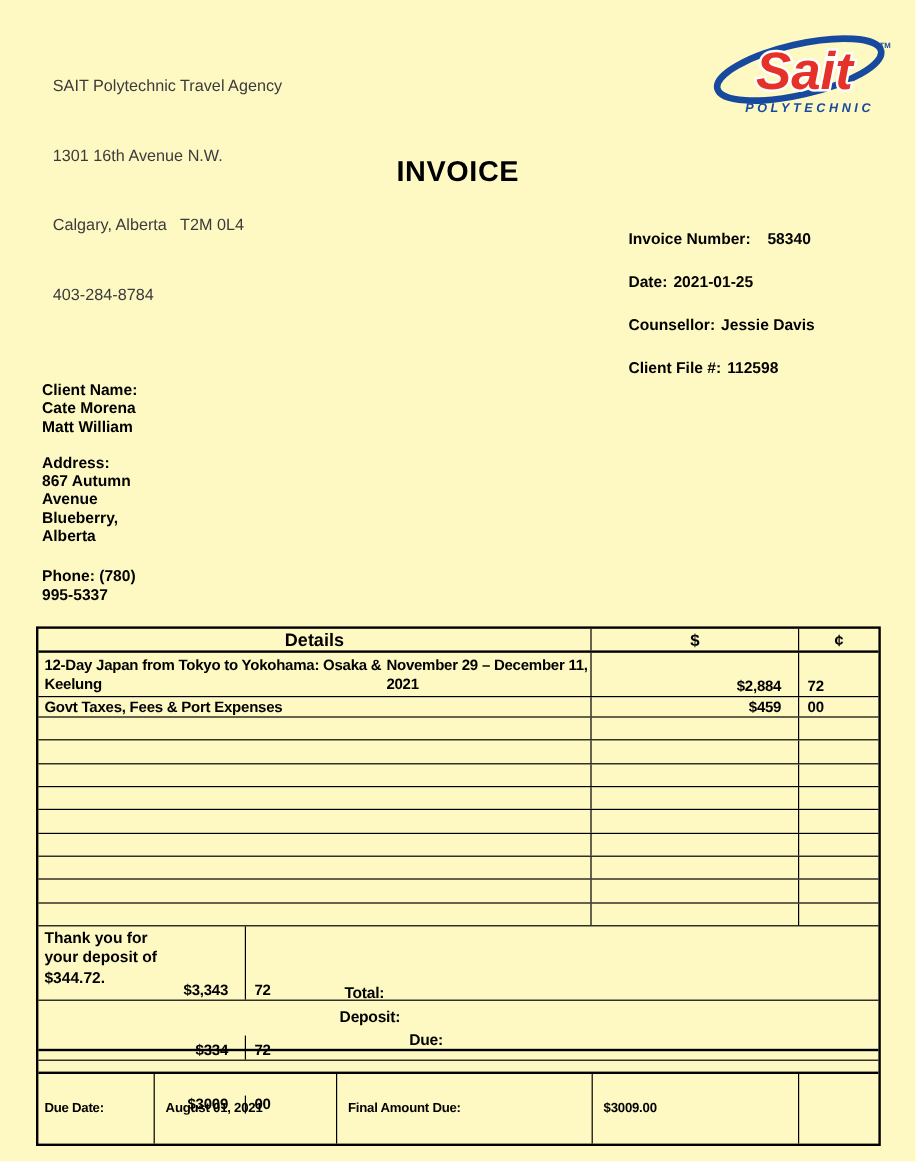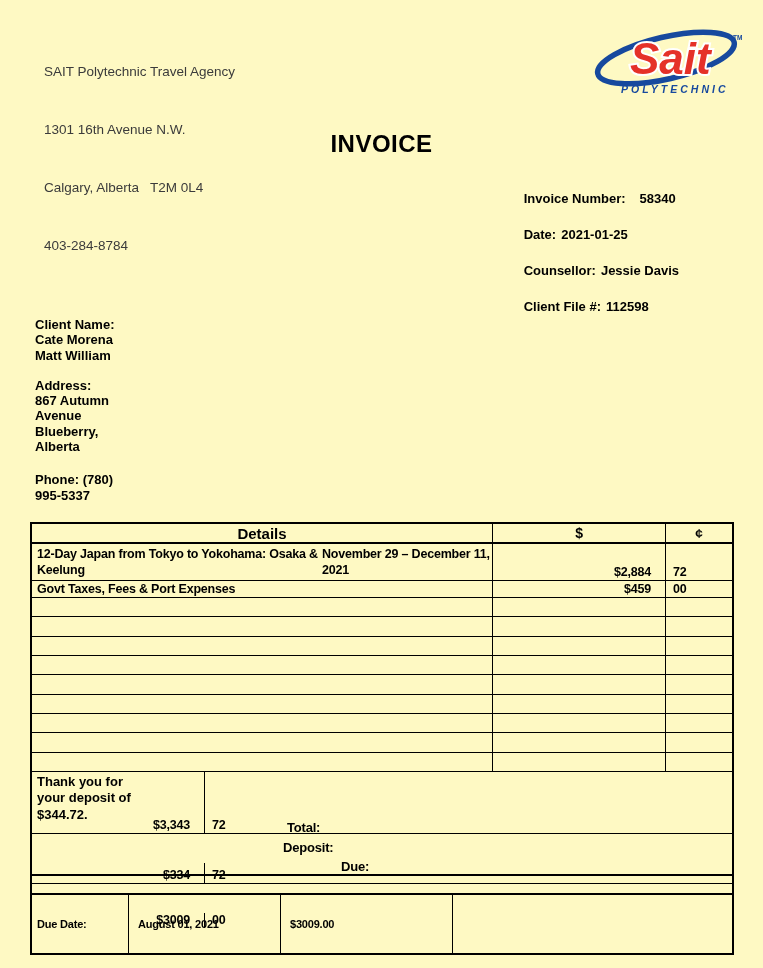--- a/index.html
+++ b/index.html
@@ -224,18 +224,19 @@
         </div>
       </div>
     </div>
 
     <div class="gaprow"></div>
 
 
     <div class="frow">
       <div class="fc f1">Due Date:</div>
       <div class="fc f2">August 01, 2021</div>
+      <div class="fc f3">Final Amount Due:</div>
       <div class="fc f4">$3009.00</div>
       <div class="fc f5"></div>
     </div>
 
   </div>
 </div>
 
 </body></html>

